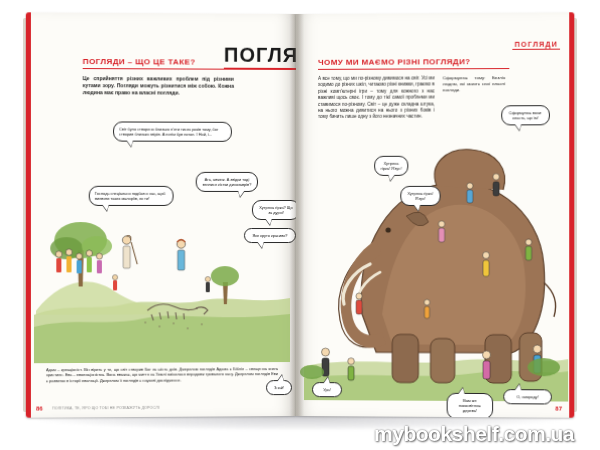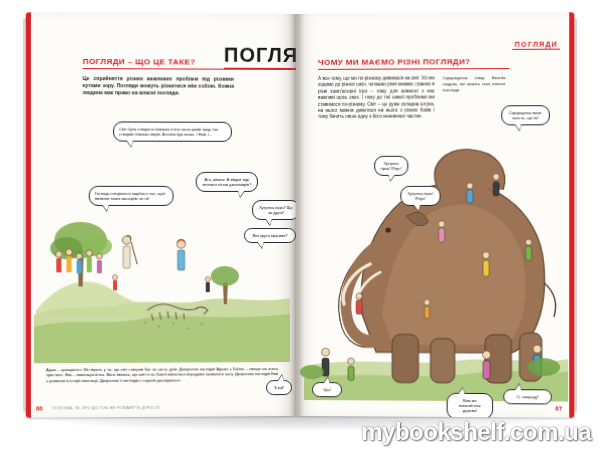--- a/index.html
+++ b/index.html
@@ -283,23 +283,23 @@
     right: 12px;
     bottom: 6px;
     font-size: 6px;
     color: #d8232a;
     font-weight: bold;
   }
 
   
   .watermark {
     position: absolute;
-    right: 9px;
+    right: 26px;
     bottom: 4px;
-    font-size: 24px;
+    font-size: 21px;
     font-weight: bold;
     color: #ffffff;
     text-shadow: 0 0 2px rgba(0,0,0,0.55), 1px 1px 2px rgba(0,0,0,0.5);
     letter-spacing: -0.5px;
     font-family: "Liberation Sans", sans-serif;
   }
 </style>
 </head>
 <body>
 

